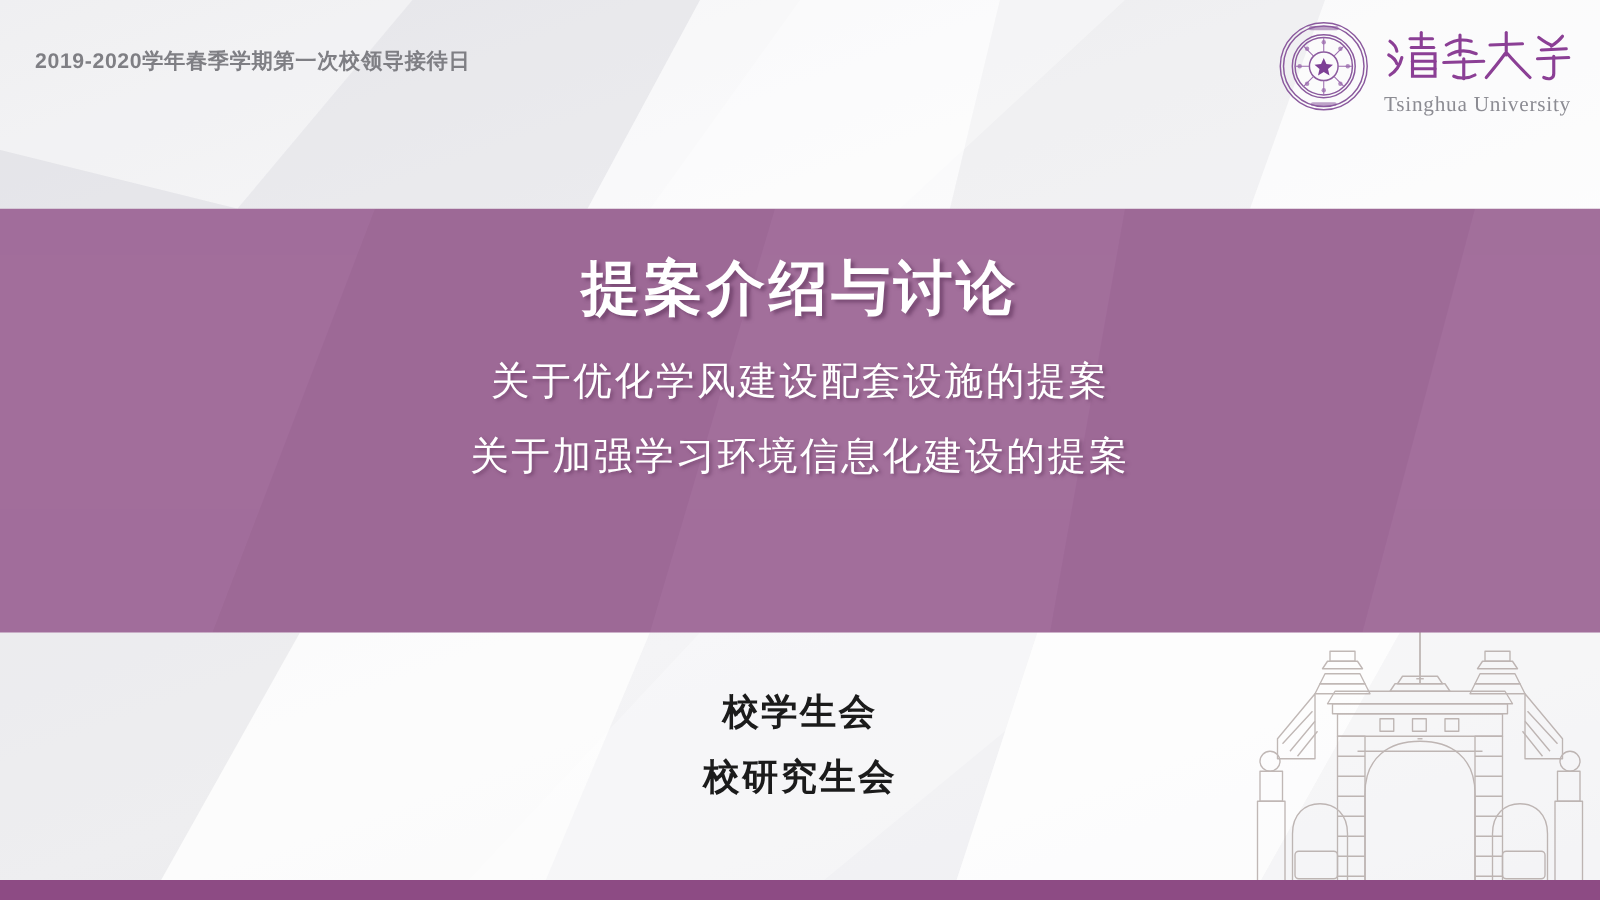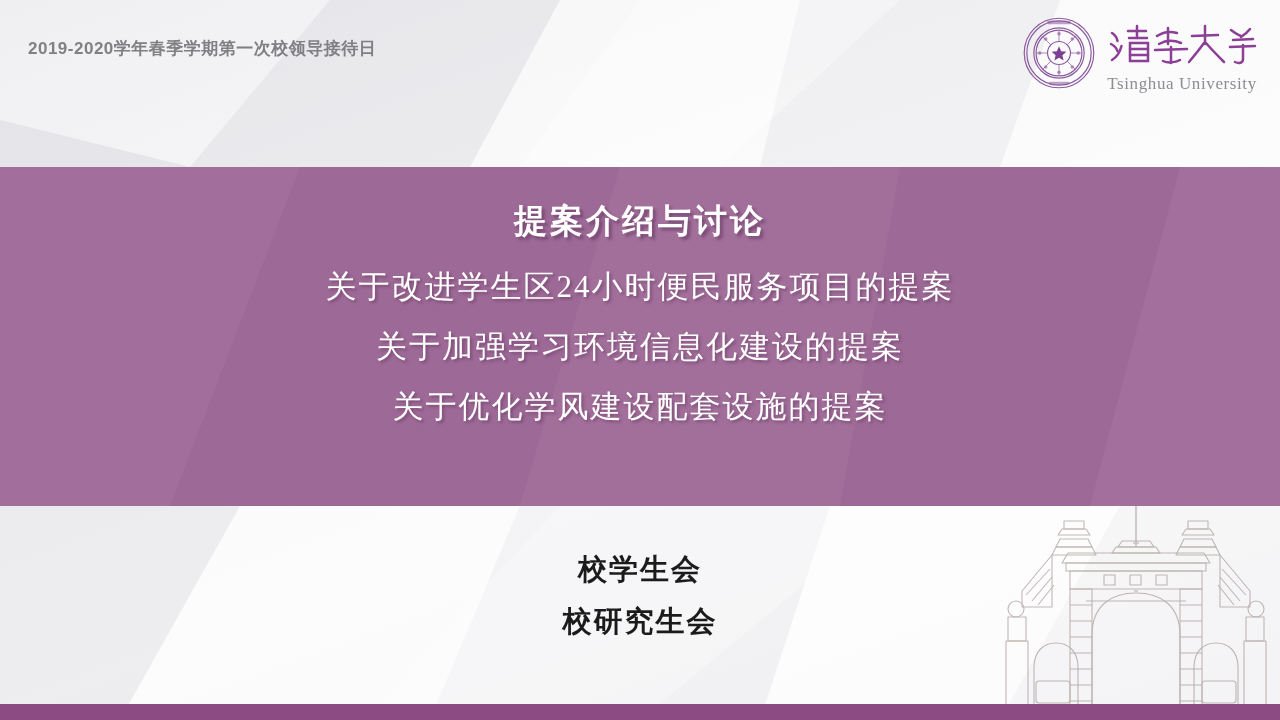--- a/index.html
+++ b/index.html
@@ -92,21 +92,21 @@
     position: relative;
     z-index: 2;
     height: 100%;
     display: flex;
     flex-direction: column;
     align-items: center;
   }
 
   #main-title {
     margin-top: 32px;
-    font-size: 33px;
+    font-size: 47px;
     font-weight: bold;
     color: #ffffff;
     letter-spacing: 3px;
     text-shadow: 3px 3px 3px rgba(90, 45, 85, 0.55);
     white-space: nowrap;
   }
 
   #proposal-list {
     margin-top: 22px;
     display: flex;
@@ -287,23 +287,22 @@
         <polygon points="620,0 900,0 840,339 520,339" fill="#ffffff" opacity="0.05"></polygon>
         <polygon points="900,0 1180,0 1090,339 840,339" fill="#000000" opacity="0.03"></polygon>
         <polygon points="1180,0 1280,0 1280,339 1090,339" fill="#ffffff" opacity="0.06"></polygon>
       </svg>
     </div>
 
     <div id="band-inner">
       <div id="main-title">提案介绍与讨论</div>
 
       <div id="proposal-list">
-        <div class="proposal-line">关于改进学生区24小时便民服务项目的提案</div>
+        <div class="proposal-line">关于优化学风建设配套设施的提案</div>
         <div class="proposal-line">关于加强学习环境信息化建设的提案</div>
-        <div class="proposal-line">关于优化学风建设配套设施的提案</div>
       </div>
     </div>
   </div>
 
   <div id="gate-illustration">
     <svg viewBox="0 0 272 235" xmlns="http://www.w3.org/2000/svg">
       <g fill="none" stroke="#9c8e8a" stroke-width="1.1" stroke-linejoin="round">
 
         <line x1="136" y1="2" x2="136" y2="62" stroke-width="1.4"></line>
         <line x1="133" y1="58" x2="139" y2="58"></line>

